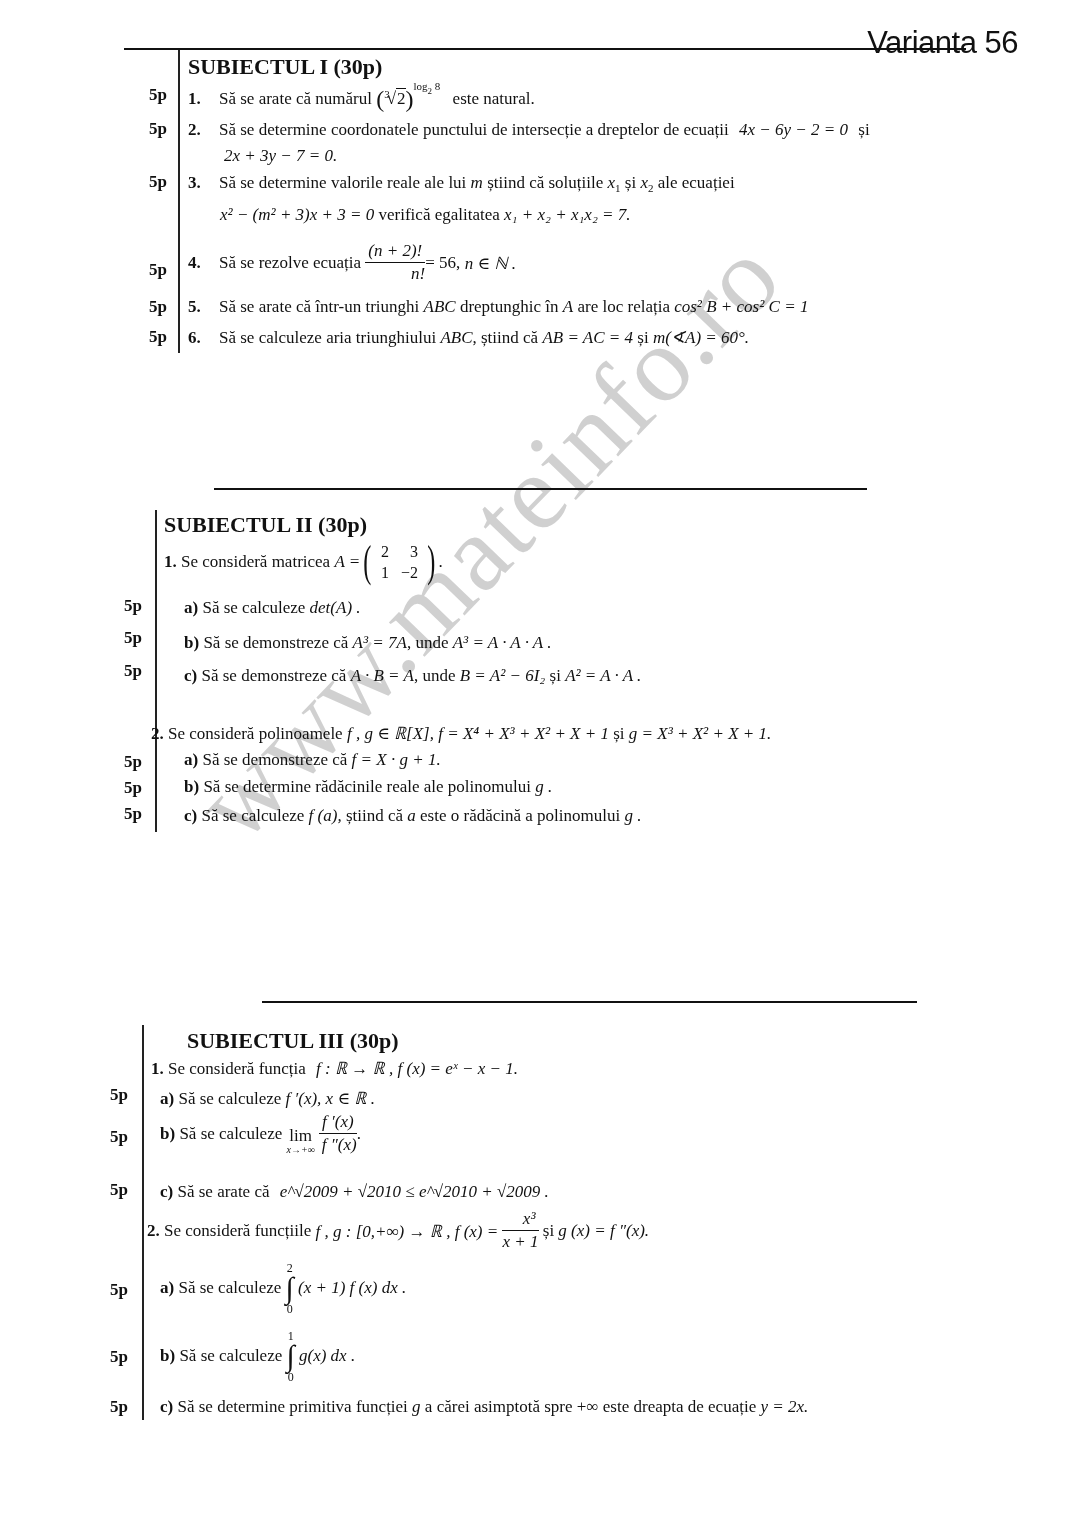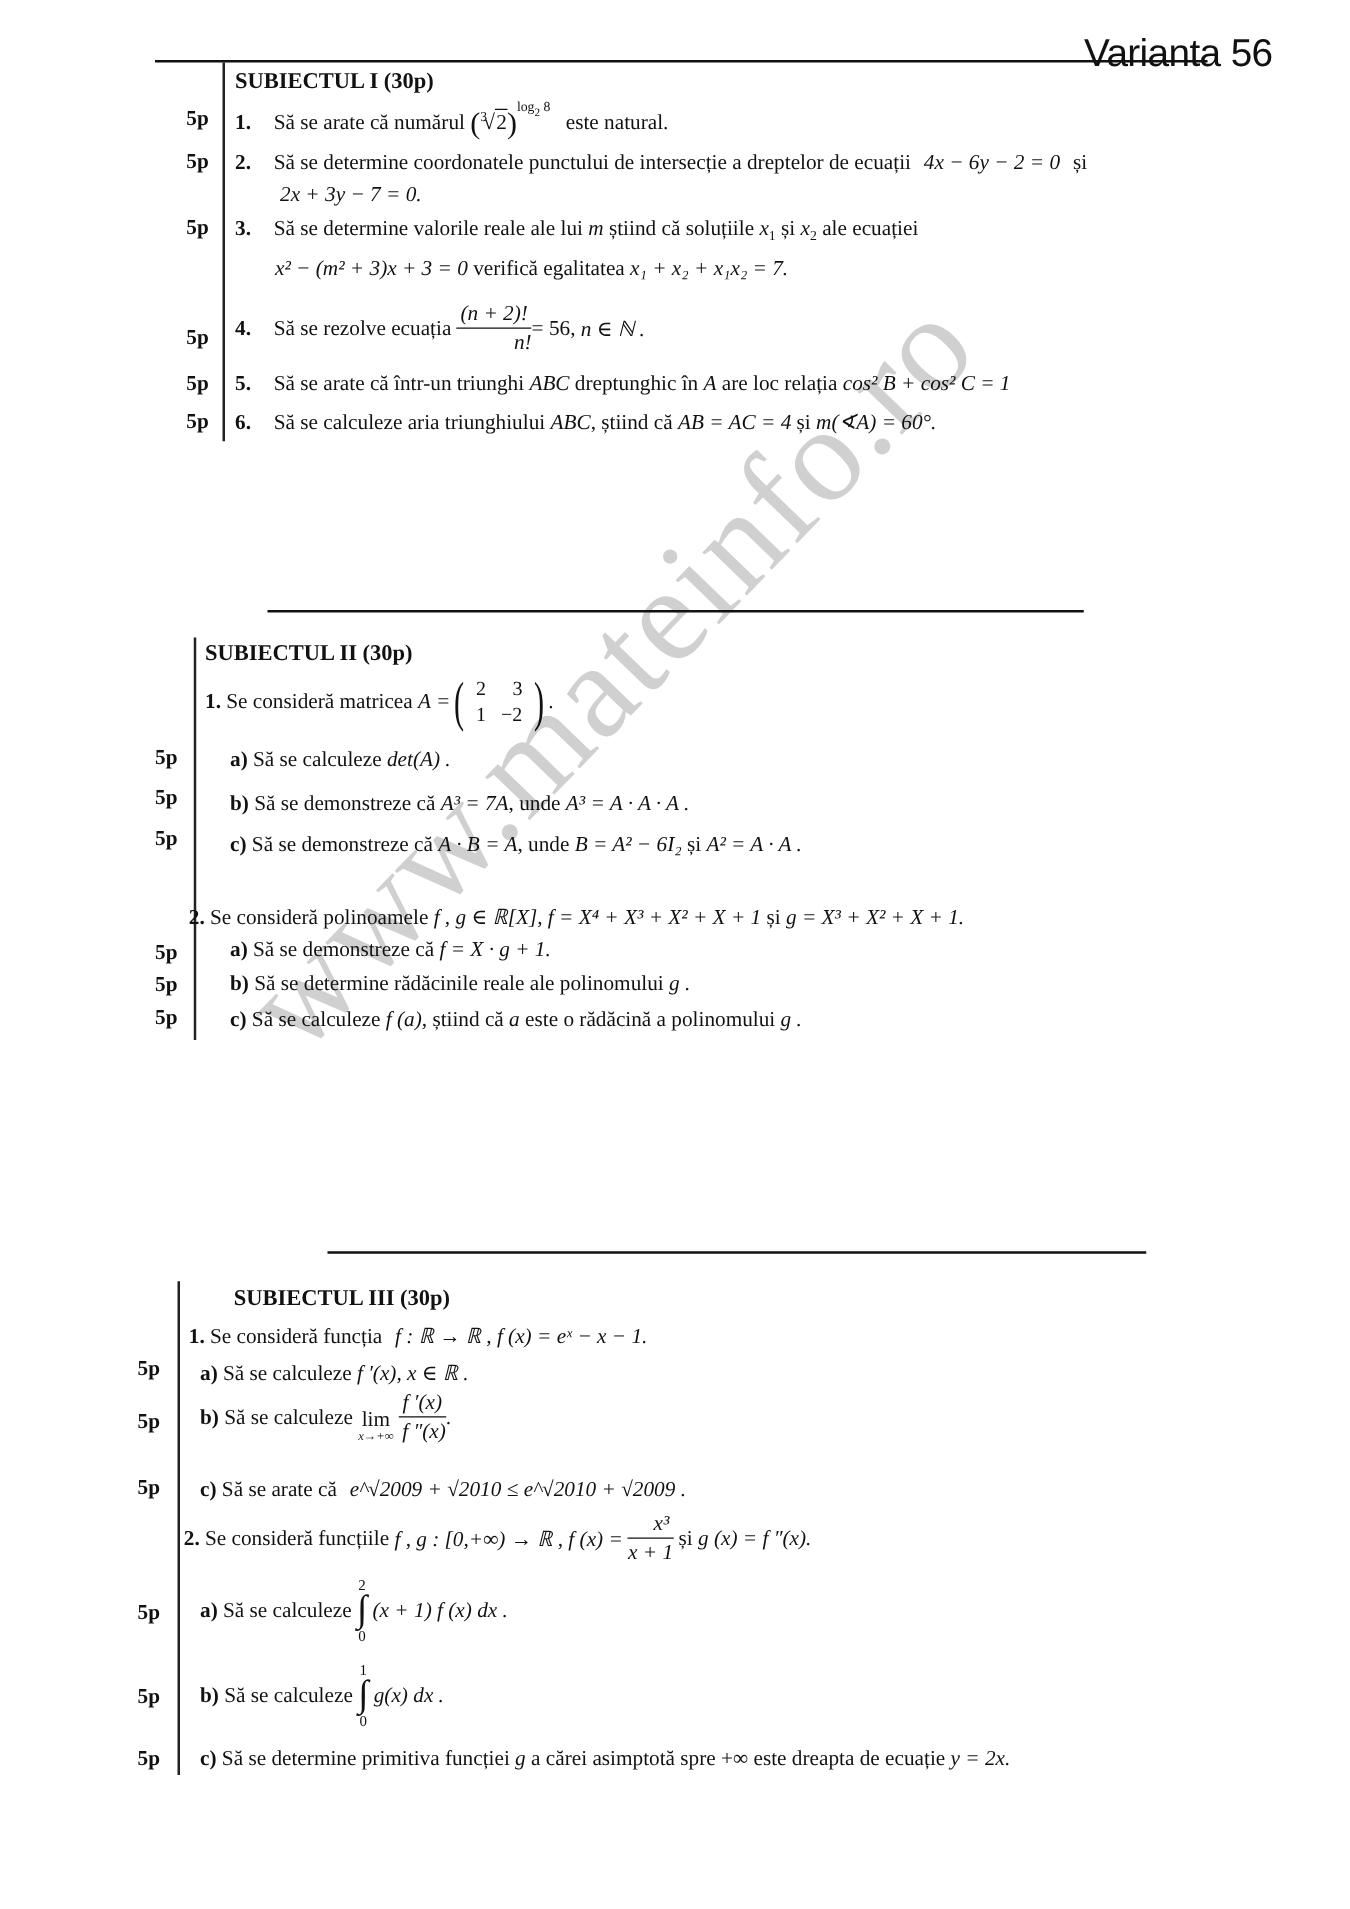--- a/index.html
+++ b/index.html
@@ -5,21 +5,21 @@
   html, body { margin: 0; padding: 0; background: #ffffff; }
   body { width: 1080px; height: 1527px; position: relative; overflow: hidden;
          font-family: "Liberation Serif", "DejaVu Serif", serif; color: #111; font-size: 17px; }
   .title { position: absolute; right: 62px; top: 27px; font-family: "Liberation Sans", "DejaVu Sans", sans-serif;
            font-size: 31px; color: #111; line-height: 1; letter-spacing: -0.5px; }
   .hrule { position: absolute; height: 2px; background: #111; }
   .vrule { position: absolute; width: 2px; background: #222; }
   .pts { position: absolute; font-weight: bold; font-size: 17px; }
   .num { font-weight: bold; }
   .line { position: absolute; white-space: nowrap; font-size: 17px; }
-  .head { font-weight: bold; font-size: 18px; }
+  .head { font-weight: bold; font-size: 22px; }
   i, .it { font-style: italic; }
   sup { font-size: 11px; vertical-align: 8px; line-height: 0; }
   sub { font-size: 11px; vertical-align: -4px; line-height: 0; }
   .frac { display: inline-block; vertical-align: middle; text-align: right; line-height: 1.1; }
   .frac .n { display: block; border-bottom: 1px solid #111; padding: 0 3px 1px 3px; }
   .frac .d { display: block; padding-top: 2px; }
   .big { font-size: 24px; vertical-align: -3px; }
   .matrix { display: inline-block; vertical-align: middle; }
   .matrix table { border-collapse: collapse; display: inline-table; vertical-align: middle; }
   .matrix td { padding: 0 6px; text-align: right; font-size: 16px; line-height: 21px; }

